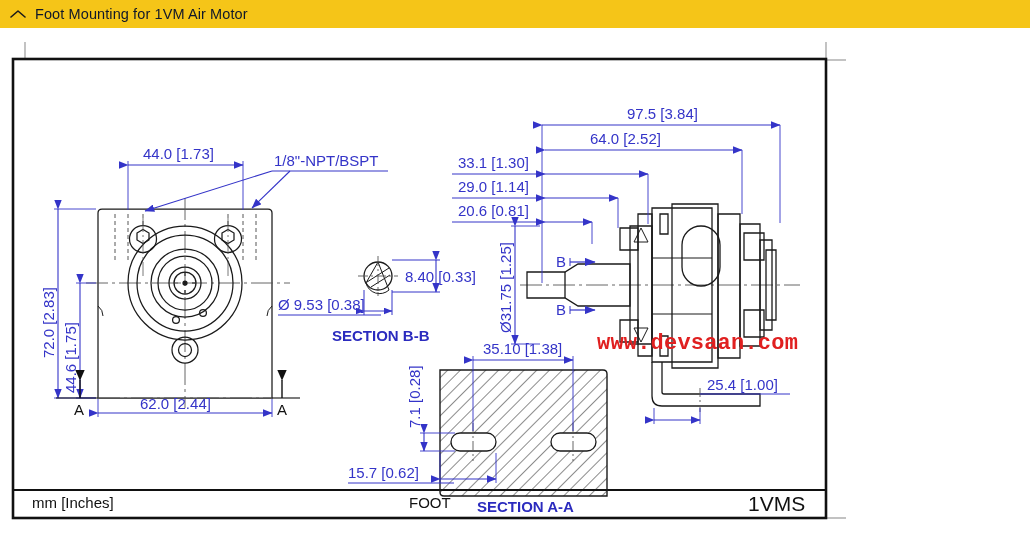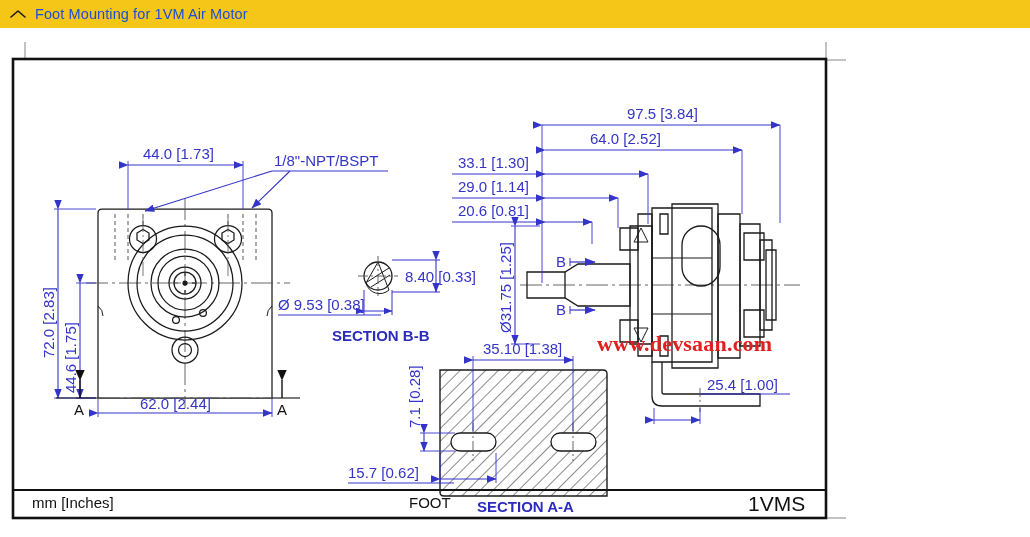--- a/index.html
+++ b/index.html
@@ -8,21 +8,21 @@
     font-family:"Liberation Sans", sans-serif;
     position:relative;
   }
   
   #header-bar{
     position:absolute;left:0;top:0;width:1030px;height:28px;
     background:#f5c518;display:flex;align-items:center;
   }
   #chevron-up-icon{margin-left:10px;margin-right:9px;display:block;}
   #header-title{
-    font-size:14.5px;color:#1d4ed8;letter-spacing:.1px;
+    font-size:14.5px;color:#0f172a;letter-spacing:.1px;
   }
   
   #drawing-area{
     position:absolute;left:0;top:28px;width:1030px;height:509px;background:#fff;
   }
   #svg-root{position:absolute;left:0;top:0;}
   .dimtext{
     font-family:"Liberation Sans", sans-serif;
     font-size:15px; fill:#3434c8; font-weight:400;
   }
@@ -33,21 +33,21 @@
   .blacktext-lg{
     font-family:"Liberation Sans", sans-serif;
     font-size:21px; fill:#111;
   }
   .sectext{
     font-family:"Liberation Sans", sans-serif;
     font-size:15px; fill:#2b2bbe; font-weight:600;
   }
   #watermark{
     position:absolute; left:597px; top:303px;
-    font-family:Liberation Serif, serif;
+    font-family:Liberation Mono, monospace;
     font-size:22px; font-weight:bold; color:#e02020;
     letter-spacing:.2px; white-space:nowrap;
     pointer-events:none;
   }
 </style>
 </head>
 <body>
 
 <div id="header-bar">
   <span id="chevron-up-icon">

